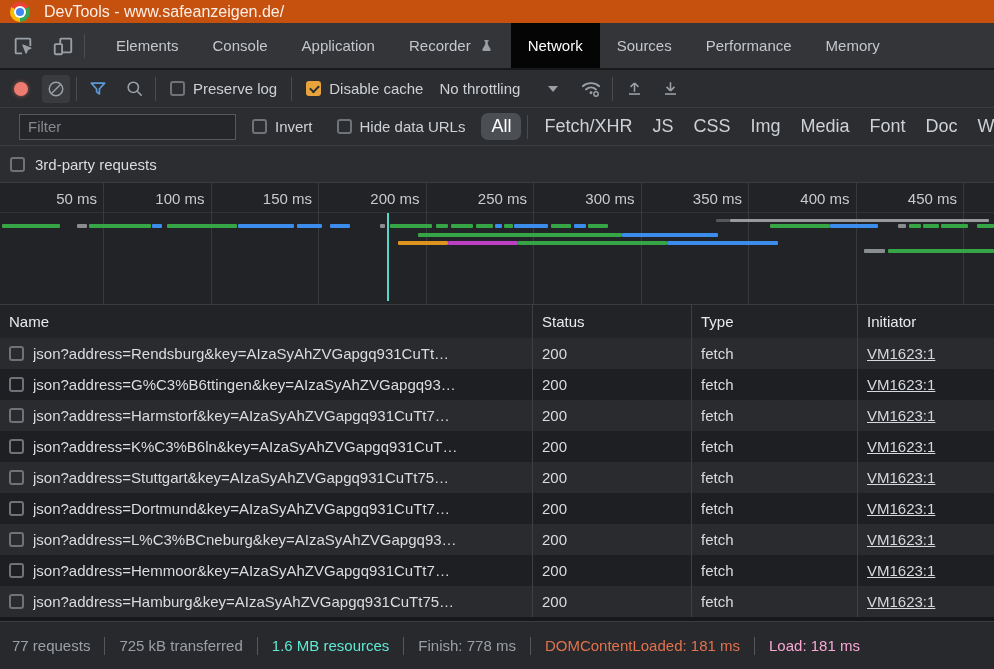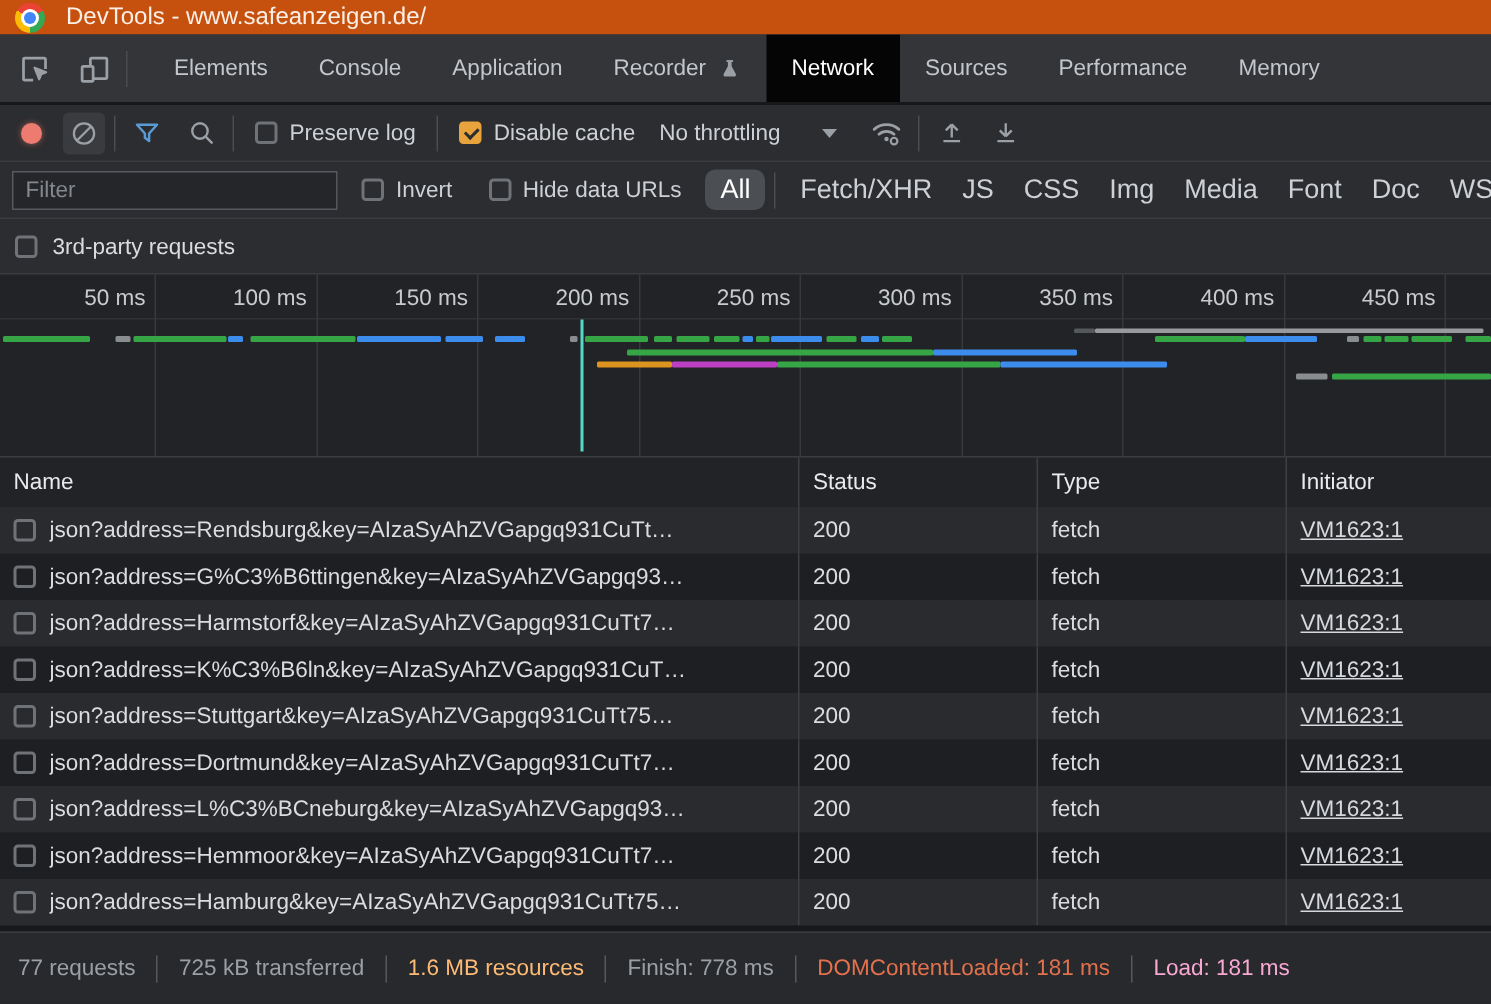--- a/index.html
+++ b/index.html
@@ -31,21 +31,21 @@
   .chk { width:15px; height:15px; border:2px solid #6F7276; border-radius:3px; background:transparent; flex:0 0 auto; position:relative; }
   .chk.checked { background:#E8A33D; border-color:#E8A33D; }
   .chk.checked::after { content:""; position:absolute; left:2px; top:2px; width:7px; height:4px;
     border-left:2px solid #2C2D30; border-bottom:2px solid #2C2D30; transform:rotate(-45deg); }
   .tlabel { color:#CDD1D5; font-size:15px; white-space:nowrap; }
   .chk-group { display:flex; align-items:center; gap:8px; padding:0 8px; }
   .dd-arrow { width:0; height:0; border-left:5px solid transparent; border-right:5px solid transparent; border-top:6px solid #9AA0A6; margin-left:20px; }
 
   
   .filterrow { height:38px; background:#2C2D30; border-top:1px solid #3A3C40; display:flex; align-items:center; padding:0 8px; gap:8px; flex:0 0 auto; overflow:hidden; }
-  .filter-input { width:244px; height:26px; background:#25262A; border:1px solid #55585C; color:#DADCE0; font-size:15px; padding:0 8px; outline:none; font-family:"Liberation Sans",sans-serif; }
+  .filter-input { width:244px; height:26px; background:#25262A; border:1px solid #55585C; color:#DADCE0; font-size:15px; padding:0 8px; outline:none; font-family:"Liberation Sans",sans-serif;margin-left:11px; }
   .filter-input::placeholder { color:#84888C; }
   .type-filters { display:flex; align-items:center; gap:0; white-space:nowrap; }
   .type-pill { color:#CDD1D5; font-size:18px; padding:3px 10px; border-radius:7px; }
   .type-pill.selected { background:#4B4E53; color:#FFFFFF; }
   .tf-sep { width:1px; height:24px; background:#4A4C4F; margin:0 6px; }
 
   
   .thirdparty { height:37px; background:#2C2D30; border-top:1px solid #3A3C40; display:flex; align-items:center; padding:0 10px; gap:10px; flex:0 0 auto; }
   .thirdparty .tlabel { color:#DADCE0; }
 
@@ -391,21 +391,21 @@
       </div>
     </div>
 
   <div class="tbl-gap"></div>
 
   <div class="statusbar">
       <span style="color: rgb(154, 160, 166);">77 requests</span>
       <div class="sb-sep"></div>
       <span style="color: rgb(154, 160, 166);">725 kB transferred</span>
       <div class="sb-sep"></div>
-      <span style="color: #fdba74;">1.6 MB resources</span>
+      <span style="color: #5eead4;">1.6 MB resources</span>
       <div class="sb-sep"></div>
       <span style="color: rgb(154, 160, 166);">Finish: 778 ms</span>
       <div class="sb-sep"></div>
       <span style="color: rgb(226, 114, 77);">DOMContentLoaded: 181 ms</span>
       <div class="sb-sep"></div>
       <span style="color: #f9a8d4;">Load: 181 ms</span>
     </div>
 
 </div>
 

